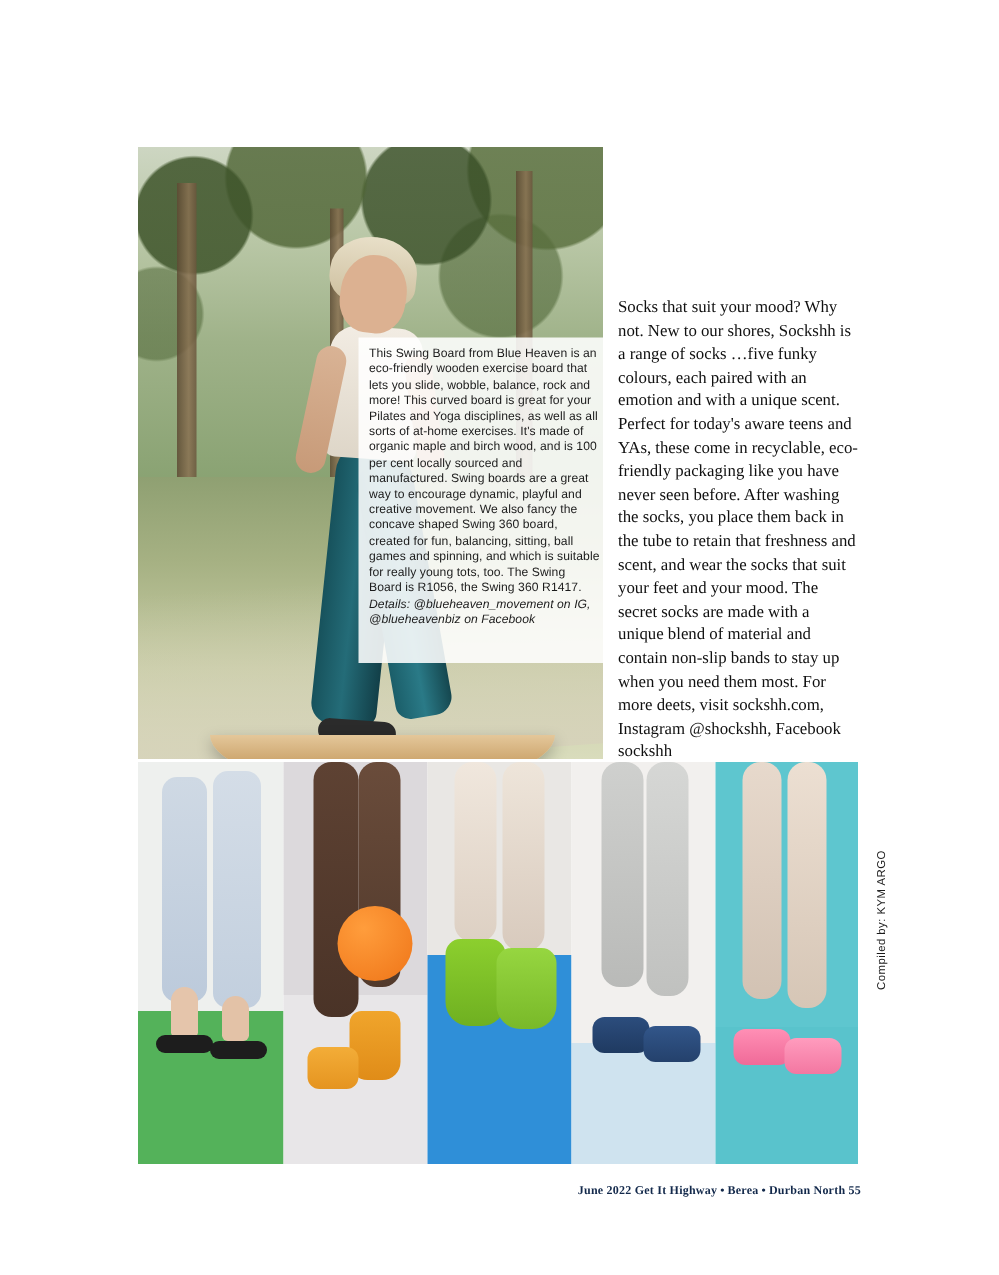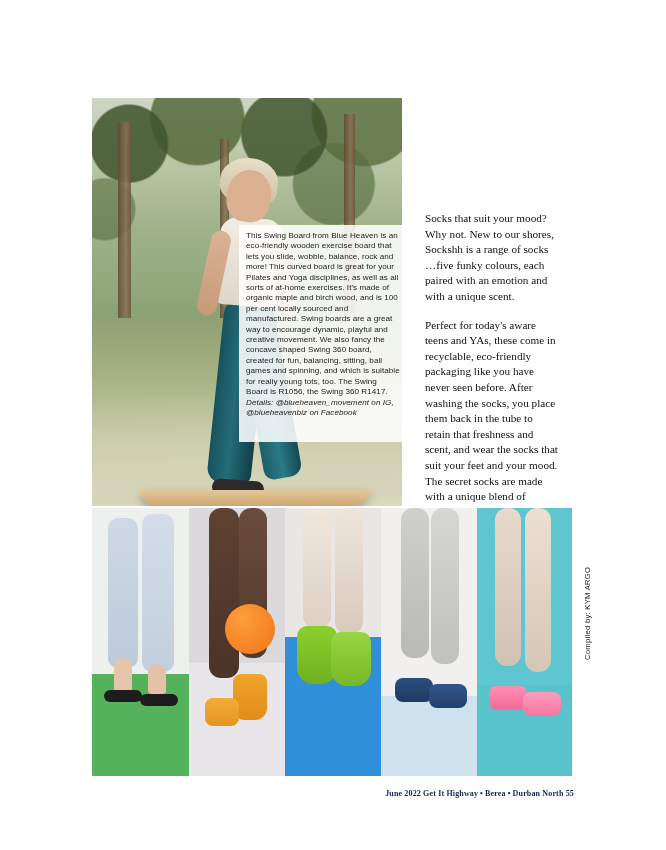--- a/index.html
+++ b/index.html
@@ -140,21 +140,21 @@
   .caption-box .ital { font-style: italic; }
 
   
   .right-col {
     position: absolute;
     left: 412px;
     top: 198px;
     width: 160px;
   }
   .right-col p {
-    margin: 13px;
+    margin: 0;
     font-family: "Liberation Serif", serif;
     font-size: 11.2px;
     line-height: 15.6px;
     color: #101010;
   }
 
   
   .strip {
     position: absolute;
     left: 92px;

